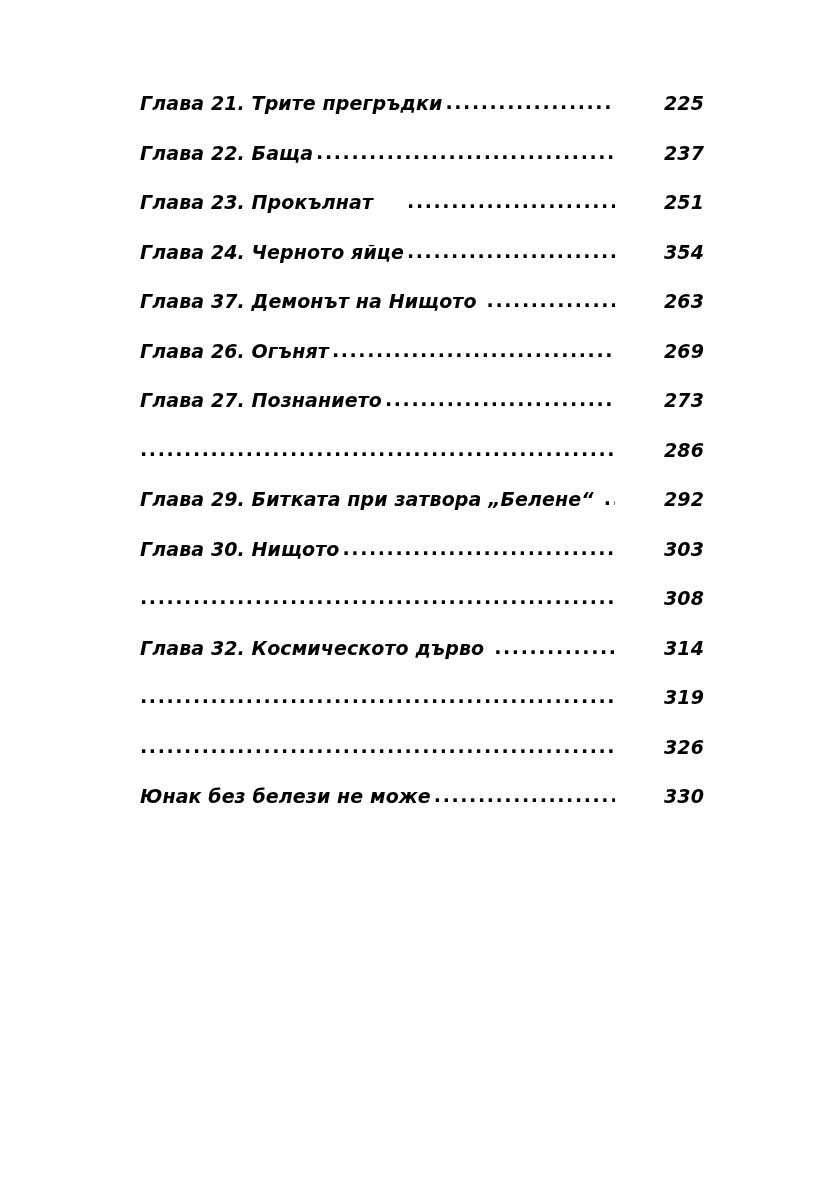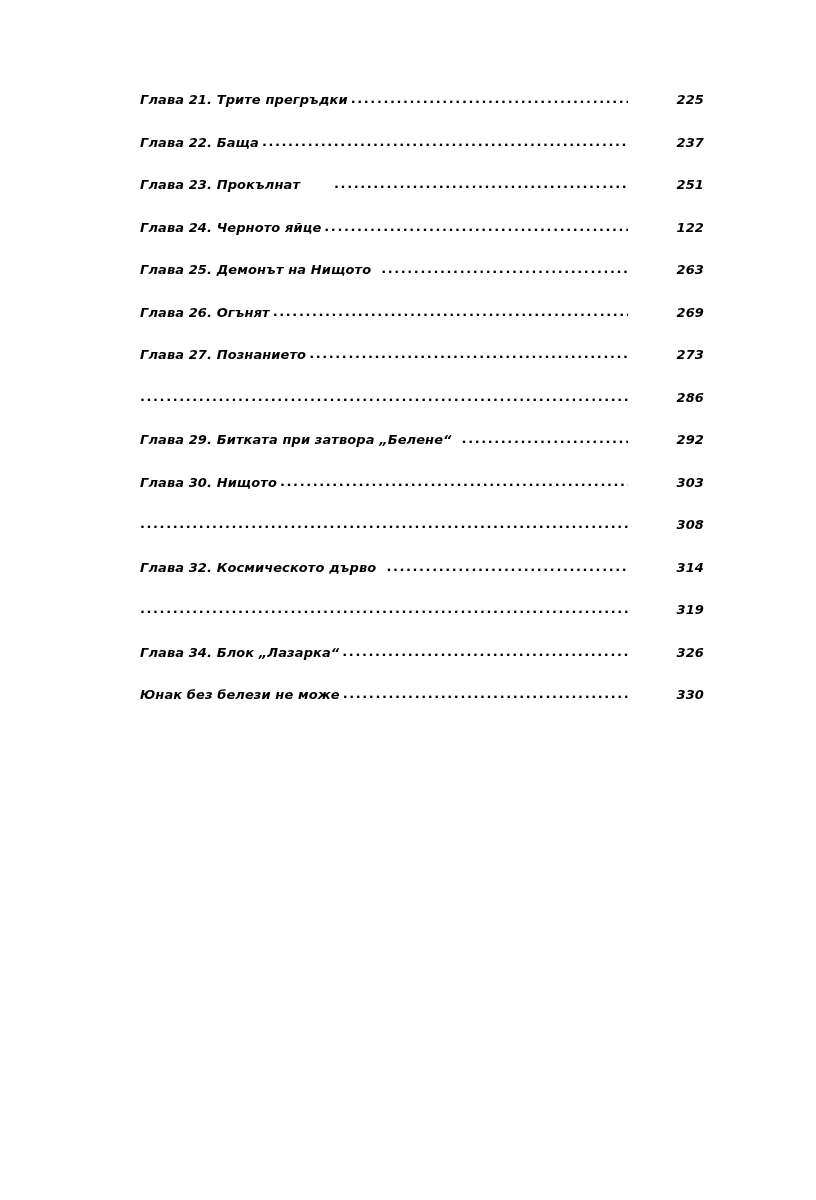--- a/index.html
+++ b/index.html
@@ -22,21 +22,21 @@
     padding: 92px 112px 0 140px;
   }
   .toc-list {
     display: block;
   }
   .toc-entry {
     display: flex;
     align-items: flex-end;
     width: 100%;
     margin: 0 0 27.5px 0;
-    font-size: 13px;
+    font-size: 19px;
     font-weight: bold;
     font-style: italic;
     letter-spacing: 0.1px;
     white-space: nowrap;
   }
   .toc-entry .title {
     flex: 0 0 auto;
     padding-right: 3px;
   }
   .toc-entry .leader {
@@ -78,24 +78,24 @@
         <span class="page-num">237</span>
       </div>
       <div class="toc-entry gap">
         <span class="title">Глава  23. Прокълнат</span>
         <span class="leader">.........................................................................................</span>
         <span class="page-num">251</span>
       </div>
       <div class="toc-entry">
         <span class="title">Глава 24. Черното яйце</span>
         <span class="leader">.........................................................................................</span>
-        <span class="page-num">122</span>
+        <span class="page-num">354</span>
       </div>
       <div class="toc-entry gap-small">
-        <span class="title">Глава 25. Демонът на Нищото</span>
+        <span class="title">Глава 37. Демонът на Нищото</span>
         <span class="leader">.........................................................................................</span>
         <span class="page-num">263</span>
       </div>
       <div class="toc-entry">
         <span class="title">Глава 26. Огънят</span>
         <span class="leader">.........................................................................................</span>
         <span class="page-num">269</span>
       </div>
       <div class="toc-entry">
         <span class="title">Глава 27. Познанието</span>
@@ -123,21 +123,20 @@
       <div class="toc-entry gap-small">
         <span class="title">Глава 32. Космическото дърво</span>
         <span class="leader">.........................................................................................</span>
         <span class="page-num">314</span>
       </div>
       <div class="toc-entry">
         <span class="leader">.........................................................................................</span>
         <span class="page-num">319</span>
       </div>
       <div class="toc-entry">
-        <span class="title">Глава 34. Блок „Лазарка“</span>
         <span class="leader">.........................................................................................</span>
         <span class="page-num">326</span>
       </div>
       <div class="toc-entry">
         <span class="title">Юнак без белези не може</span>
         <span class="leader">.........................................................................................</span>
         <span class="page-num">330</span>
       </div>
     </div>
 </div>

